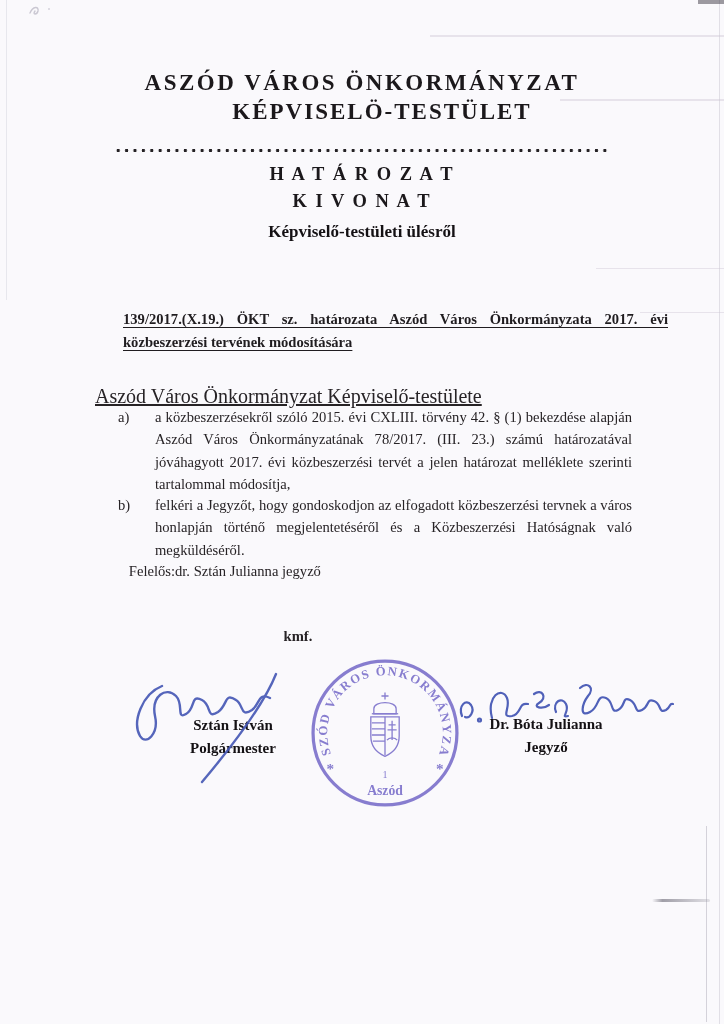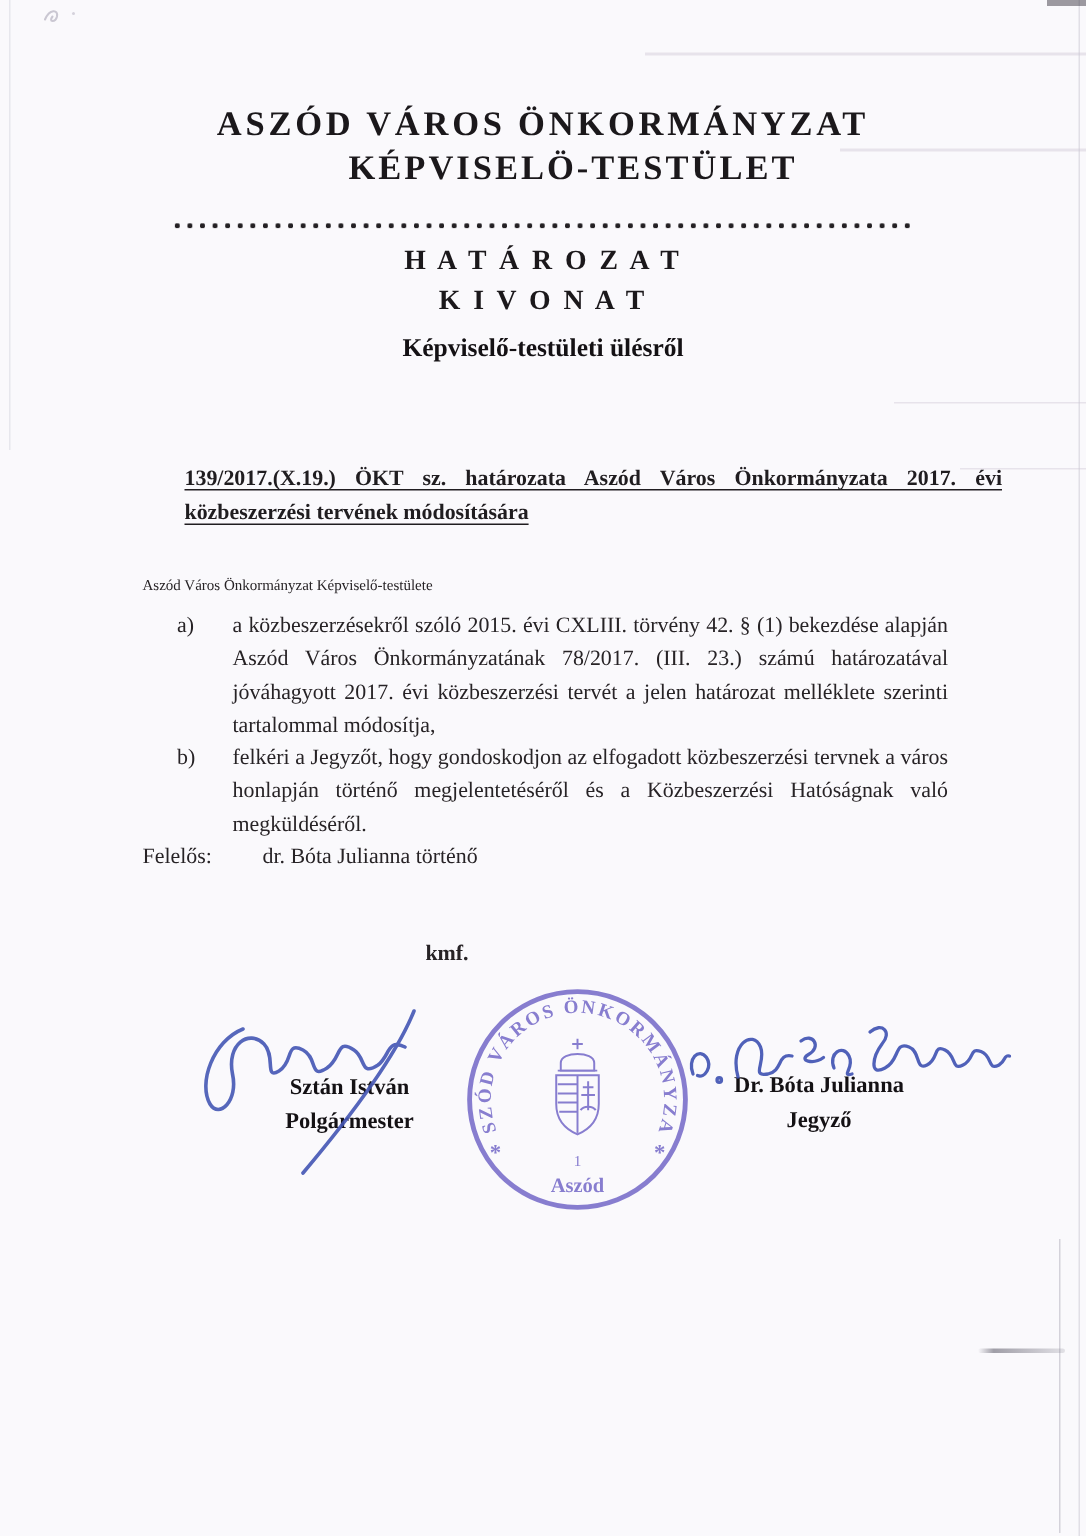--- a/index.html
+++ b/index.html
@@ -28,30 +28,30 @@
              font-size:18.5px; letter-spacing:2px; line-height:27px; color:#1b181b; }
 
   .datehdr { top:219px; left:0; width:724px; text-align:center; font-weight:bold; color:#141114; }
   .datehdr .d1 { font-size:18.5px; }
   .datehdr .d2 { font-size:17px; margin-top:3px; }
 
   
   .subject { top:308px; left:95px; width:545px; font-weight:bold; font-size:14.6px;
              line-height:22.5px; text-align:justify; text-decoration:underline;
              text-underline-offset:3px; color:#201d20;margin-left:28px; }
-  .intro   { top:385px; left:95px; font-size:10px; }
+  .intro   { top:385px; left:95px; font-size:20px;text-decoration:underline; }
   .item    { left:118px; width:514px; font-size:14.6px; line-height:22.3px; display:flex; }
   .item .lbl { flex:0 0 37px; }
   .item .txt { flex:1; text-align:justify; }
   .item-a  { top:406px; }
   .item-b  { top:494px; }
 
   .meta { top:561px; left:95px; font-size:14.6px; line-height:20px; }
   .meta .row { display:flex; }
-  .meta .lbl { width:80px; }
+  .meta .lbl { width:80px;text-align:right; }
 
   .kmf { top:628px; left:0; width:596px; text-align:center; font-weight:bold; font-size:14.6px; }
 
   
   .sig-text { text-align:center; font-weight:bold; font-size:15px; line-height:23px; color:#141114; }
   .sig-left-text  { top:714px; left:148px; width:170px; }
   .sig-right-text { top:713px; left:460px; width:172px; }
   .sig-svg { pointer-events:none; }
   .sig-left-svg  { top:660px; left:126px; width:182px; height:128px; }
   .sig-right-svg { top:676px; left:452px; width:226px; height:62px; }
@@ -114,21 +114,21 @@
 </div>
 
 <div class="abs item item-b">
   <div class="lbl">b)</div>
   <div class="txt">felkéri a Jegyzőt, hogy gondoskodjon az elfogadott közbeszerzési tervnek a város honlapján történő megjelentetéséről és a Közbeszerzési Hatóságnak való megküldéséről.</div>
 </div>
 
 <div class="abs meta">
   <div class="row">
     <div class="lbl">Felelős:</div>
-    <div>dr. Bóta Julianna  történő</div>
+    <div>dr. Sztán Julianna  jegyző</div>
   </div>
 </div>
 
 <div class="abs kmf">kmf.</div>
 
 <div class="abs sig-text sig-left-text">
   <div>Sztán István</div>
   <div>Polgármester</div>
 </div>
 

